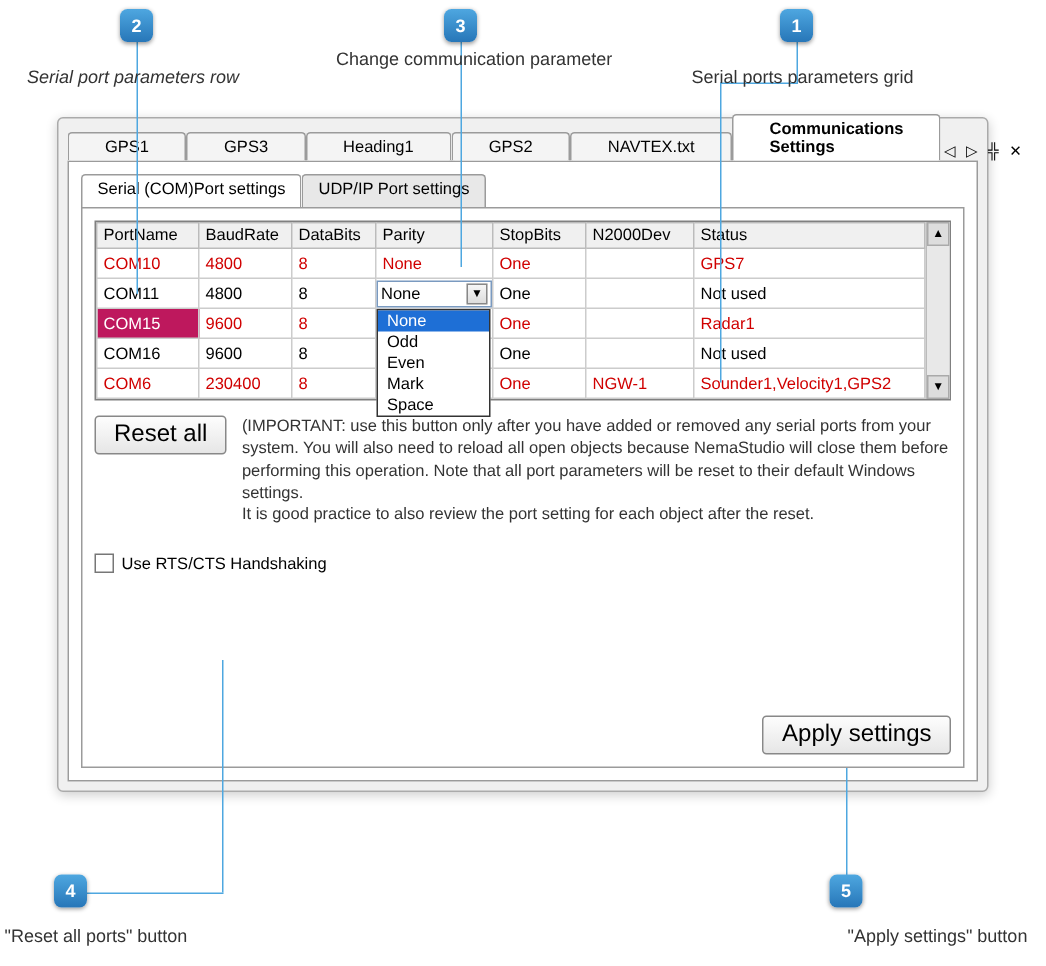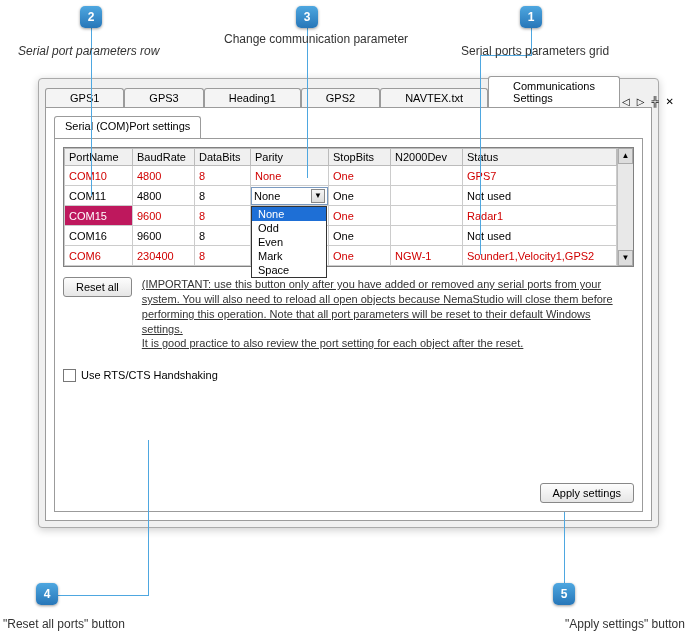--- a/index.html
+++ b/index.html
@@ -8,21 +8,21 @@
 .callout-badge { position: absolute; width: 22px; height: 22px; background: linear-gradient(#4ea7e0, #2776b8); color: #fff; border-radius: 5px; display: flex; align-items: center; justify-content: center; font-weight: bold; font-size: 12px; box-shadow: 0 1px 3px rgba(0,0,0,0.4); z-index: 20; }
 .callout-label { position: absolute; font-size: 12px; color: #333; z-index: 20; }
 .callout-line { position: absolute; background: #4ea7e0; z-index: 10; pointer-events: none; }
 .callout-line.vert { width: 1px; }
 .callout-line.horiz { height: 1px; }
 
 .window { position: absolute; left: 38px; top: 78px; width: 621px; height: 450px; border: 1px solid #aaa; background: #f0f0f0; box-shadow: 0 2px 8px rgba(0,0,0,0.2); border-radius: 4px; padding: 6px; }
 
 .tabstrip { display: flex; align-items: flex-end; height: 22px; position: relative; }
 .tab { border: 1px solid #9b9b9b; border-bottom: none; background: #f4f4f4; padding: 3px 24px; font-size: 11px; border-radius: 3px 3px 0 0; margin-right: 0; cursor: pointer; }
-.tab.active { background: #fff; font-weight: normal; }
+.tab.active { background: #fff; font-weight: bold; }
 .tab-controls { margin-left: auto; display: flex; gap: 3px; align-items: center; font-size: 10px; }
 .tab-controls span { cursor: pointer; padding: 0 2px; }
 
 .tabpanel { border: 1px solid #9b9b9b; background: #fff; height: calc(100% - 22px); padding: 8px; }
 
 .subtabstrip { display: flex; height: 22px; }
 .subtab { border: 1px solid #9b9b9b; border-bottom: none; background: #e8e8e8; padding: 3px 10px; font-size: 11px; border-radius: 3px 3px 0 0; cursor: pointer; }
 .subtab.active { background: #fff; border-bottom: 1px solid #fff; margin-bottom: -1px; font-weight: normal; }
 
 .subpanel { border: 1px solid #9b9b9b; background: #fff; padding: 8px; height: calc(100% - 22px); position: relative; }
@@ -36,24 +36,24 @@
 .scrollbar { position: absolute; right: 0; top: 0; bottom: 0; width: 16px; background: #e8e8e8; border-left: 1px solid #bbb; }
 .scroll-arrow { height: 16px; background: #ddd; border: 1px solid #aaa; font-size: 8px; text-align: center; line-height: 14px; }
 
 .dropdown-cell { background: #fff; border: 1px solid #7a9ac0; display: flex; align-items: center; padding: 0 2px; height: 18px; position: relative; }
 .dropdown-cell .arrow { margin-left: auto; width: 14px; height: 14px; background: linear-gradient(#f6f6f6,#ddd); border: 1px solid #888; font-size: 8px; display: flex; align-items: center; justify-content: center; }
 .dropdown-list { position: absolute; top: 18px; left: -1px; width: 76px; background: #fff; border: 1px solid #333; z-index: 30; }
 .dropdown-list div { padding: 1px 6px; font-size: 11px; }
 .dropdown-list div.hl { background: #1e6fd6; color: #fff; }
 
 .reset-row { display: flex; margin-top: 10px; gap: 10px; }
-.btn { border: 1px solid #888; background: linear-gradient(#fdfdfd,#e6e6e6); padding: 3px 12px; border-radius: 3px; font-size: 11px; cursor: pointer; }
+.btn { border: 1px solid #888; background: linear-gradient(#fdfdfd,#e6e6e6); padding: 3px 12px; border-radius: 3px; font-size: 16px; cursor: pointer; }
 .note { font-size: 11px; color: #333; line-height: 1.35; flex: 1; }
 
-.checkbox-row { margin-top: 18px; display: flex; gap: 5px; font-size: 11px; }
+.checkbox-row { margin-top: 18px; display: flex; align-items: center; gap: 5px; font-size: 11px; }
 .checkbox { width: 13px; height: 13px; border: 1px solid #777; background: #fff; }
 
 .apply-row { position: absolute; bottom: 8px; right: 8px; margin-left: 41px; }
 </style>
 </head>
 <body>
 
 <div class="callout-badge" style="left:80px; top:6px;">
     <span>2</span>
   </div>
@@ -99,20 +99,21 @@
       <span>◁</span>
       <span>▷</span>
       <span>╬</span>
       <span>✕</span>
     </div>
   </div>
 
   <div class="tabpanel">
     <div class="subtabstrip">
       <div class="subtab active">Serial (COM)Port settings</div>
+      <div class="subtab">UDP/IP Port settings</div>
     </div>
     <div class="subpanel">
 
       <div class="grid-wrap" style="padding-right:16px;">
         <table class="grid">
           <colgroup>
               <col style="width:68px">
               <col style="width:62px">
               <col style="width:56px">
               <col style="width:78px">
@@ -190,21 +191,21 @@
         </tbody>
           </table>
         <div class="scrollbar">
           <div class="scroll-arrow">▲</div>
           <div style="position:absolute;bottom:0;left:0;right:0;" class="scroll-arrow">▼</div>
         </div>
       </div>
 
       <div class="reset-row">
         <div><button class="btn">Reset all</button></div>
-        <div class="note" style="white-space:pre-line;text-decoration:underline;">(IMPORTANT: use this button only after you have added or removed any serial ports from your system. You will also need to reload all open objects because NemaStudio will close them before performing this operation. Note that all port parameters will be reset to their default Windows settings.
+        <div class="note" style="white-space:pre-line;">(IMPORTANT: use this button only after you have added or removed any serial ports from your system. You will also need to reload all open objects because NemaStudio will close them before performing this operation. Note that all port parameters will be reset to their default Windows settings.
 It is good practice to also review the port setting for each object after the reset.</div>
       </div>
 
       <div class="checkbox-row">
         <div class="checkbox"></div>
         <span>Use RTS/CTS Handshaking</span>
       </div>
 
       <div class="apply-row">
         <button class="btn">Apply settings</button>

